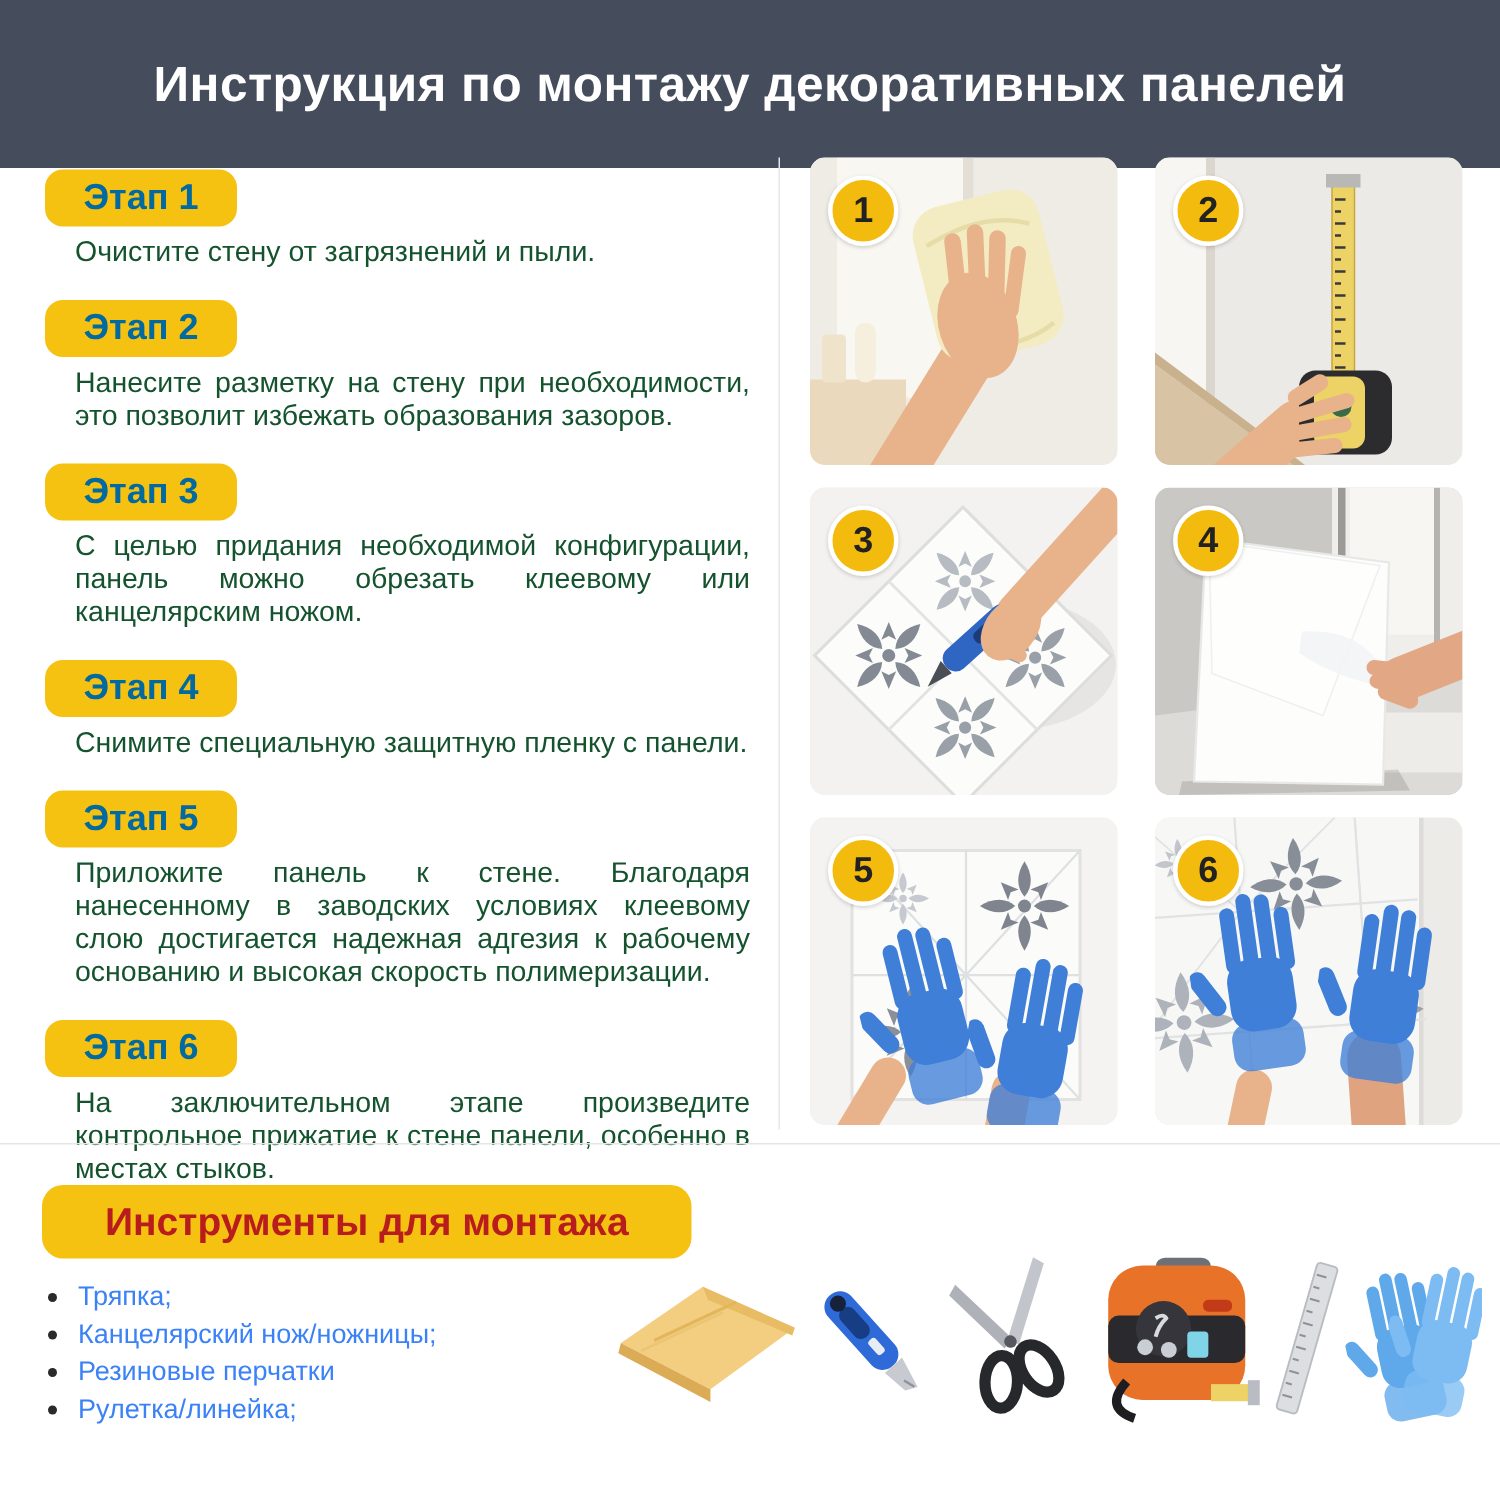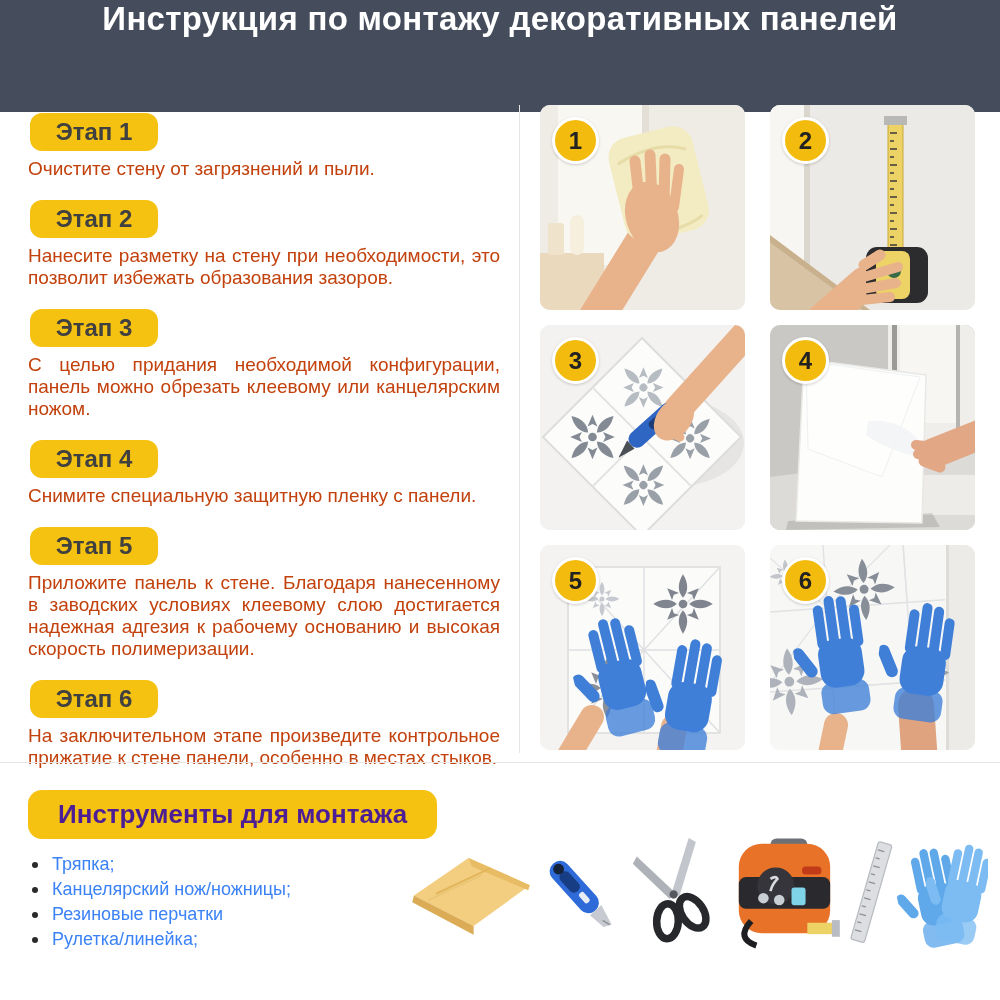--- a/index.html
+++ b/index.html
@@ -4,35 +4,35 @@
 <style>
   * { margin:0; padding:0; box-sizing:border-box; }
   html,body { background:#ffffff; }
   .page {
     position:relative; width:1000px; height:1000px; background:#ffffff;
     font-family:"Liberation Sans","DejaVu Sans",sans-serif; overflow:hidden;
   }
   
   .header {
     position:absolute; top:0; left:0; width:1000px; height:112px;
-    background:#454D5C; display:flex; align-items:flex-start; justify-content:center;
+    background:#454D5C; display:flex; align-items:center; justify-content:center;
   }
   .header-title { color:#ffffff; font-size:33px; font-weight:700; letter-spacing:0.3px; }
 
   
   .steps { position:absolute; left:28px; top:106px; width:472px; padding-top:7px; }
   .step { margin-bottom:20px; }
   .step-badge {
     display:inline-block; min-width:128px; text-align:center;
-    background:#F5C211; color:#404040; font-size:24px; font-weight:700;
+    background:#F5C211; color:#0369a1; font-size:24px; font-weight:700;
     padding:5px 21px; border-radius:12px; margin-left:2px;
   }
   .step-text {
-    margin-top:7px; font-size:19px; line-height:22px; color:#c2410c;
-    text-align:justify; text-justify:inter-word;
+    margin-top:7px; font-size:19px; line-height:22px; color:#14532d;
+    text-align:justify; text-justify:inter-word;margin-left:22px;
   }
 
   
   .divider-v { position:absolute; left:519px; top:105px; width:1px; height:648px; background:#e6e6e6; }
   .divider-h { position:absolute; left:0; top:762px; width:1000px; height:1px; background:#e6e6e6; }
 
   
   .photos {
     position:absolute; left:540px; top:105px;
     display:grid; grid-template-columns:205px 205px; grid-auto-rows:205px;
@@ -45,22 +45,22 @@
   .photo svg { display:block; width:100%; height:100%; }
   .num-badge {
     position:absolute; top:12px; left:12px; width:47px; height:47px; border-radius:50%;
     background:#F2BB0E; border:3px solid #ffffff; display:flex; align-items:center; justify-content:center;
     color:#222222; font-size:24px; font-weight:700; box-shadow:0 1px 3px rgba(0,0,0,0.18);
   }
 
   
   .tools-title {
     position:absolute; left:28px; top:790px; display:inline-block;
-    background:#F5C211; color:#4c1d95; font-size:26px; font-weight:700;
-    padding:9px 30px; border-radius:14px;
+    background:#F5C211; color:#b91c1c; font-size:26px; font-weight:700;
+    padding:9px 42px; border-radius:14px;
   }
   .tool-list { position:absolute; left:32px; top:852px; }
   .tool-item { display:flex; align-items:center; height:25px; font-size:18px; color:#3b82f6; }
   .dot { width:6px; height:6px; border-radius:50%; background:#2a2a2a; margin-right:14px; flex:0 0 auto; }
   .tools-icons {
     position:absolute; left:402px; top:822px; width:586px; height:140px;
     display:flex; align-items:center; justify-content:space-between;
   }
   .tools-icons svg { display:block; }
   .hidden-defs { position:absolute; width:0; height:0; overflow:hidden; }

